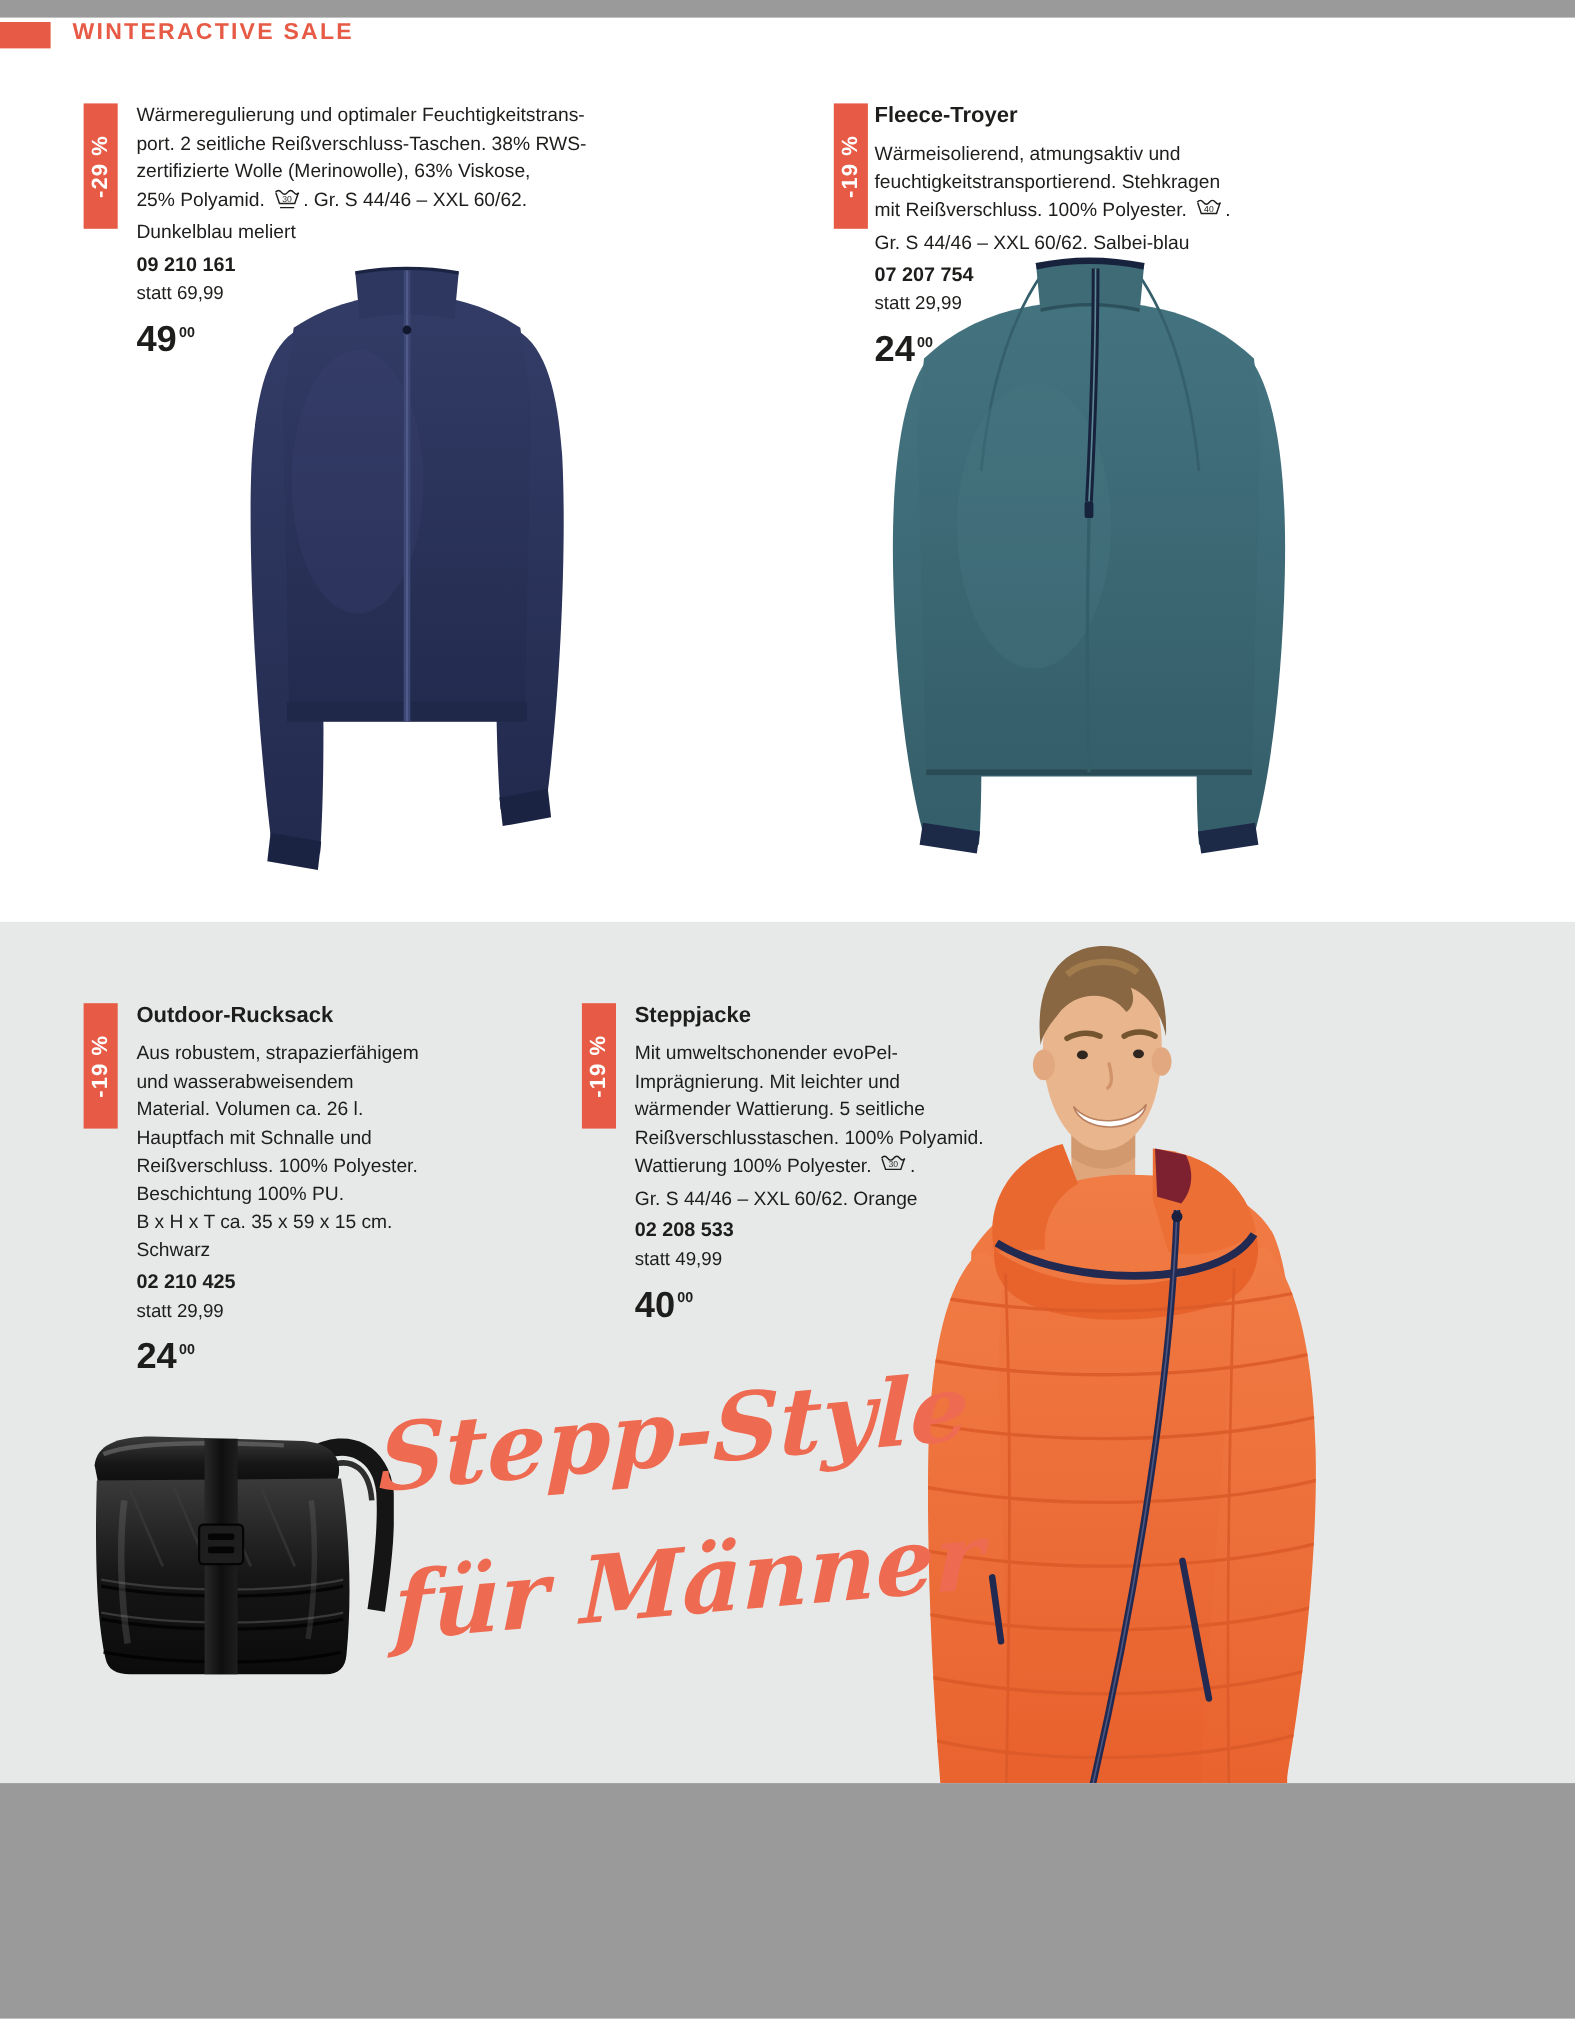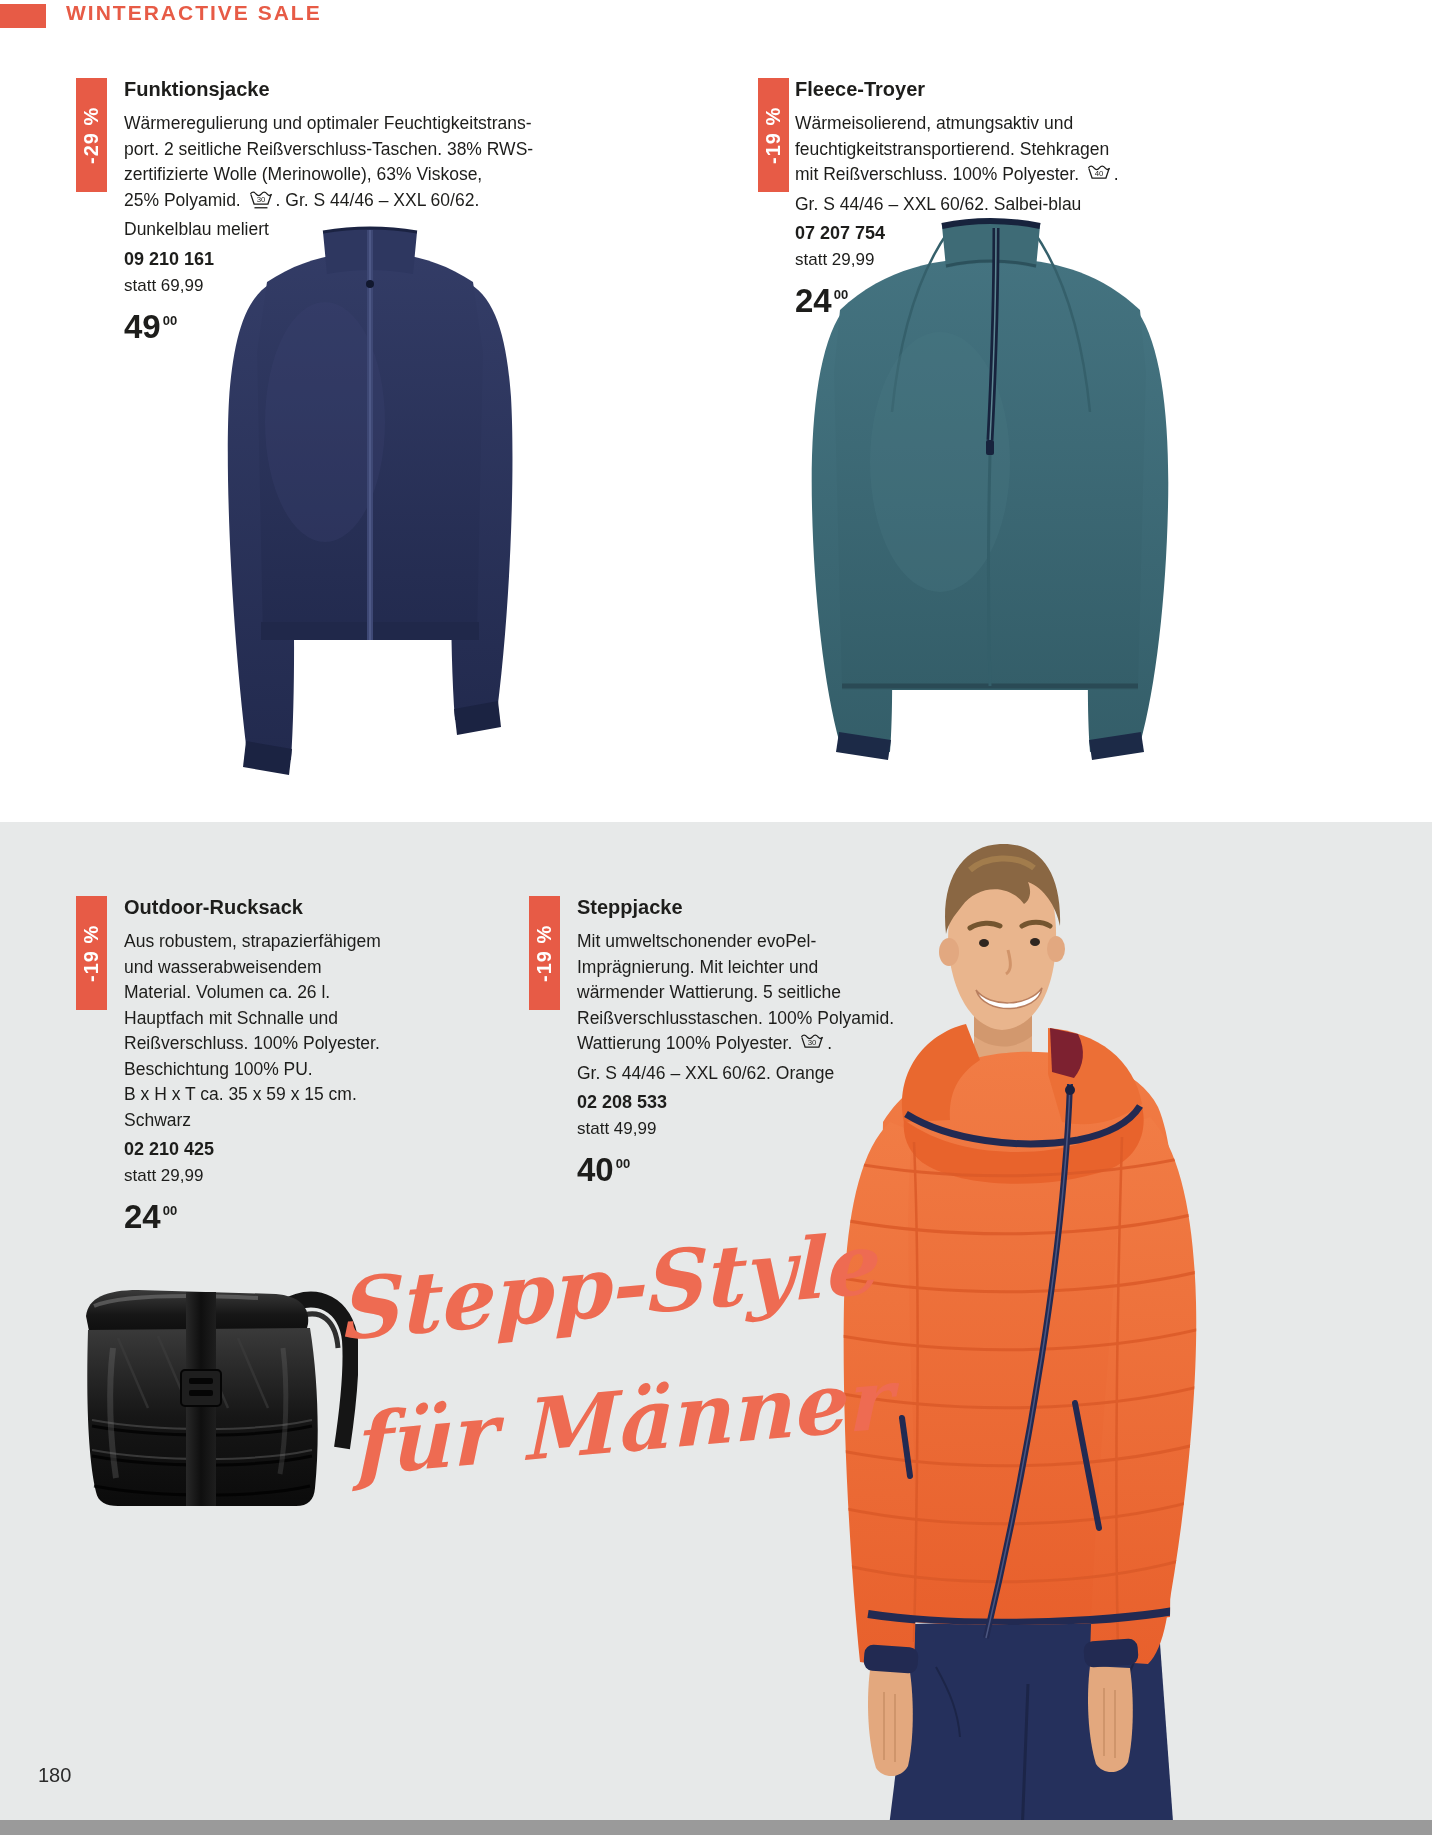--- a/index.html
+++ b/index.html
@@ -1,17 +1,17 @@
 <!DOCTYPE html>
 <html><head>
 <meta charset="utf-8">
 <style>
   html,body{margin:0;padding:0;background:#9a9a9a;}
   .page{
-    position:relative;width:1432px;height:1820px;margin:0 auto;
+    position:relative;width:1432px;height:1605px;margin:16px auto;
     background:#ffffff;overflow:hidden;
     font-family:"Liberation Sans", sans-serif;color:var(--text,#1D1D1B);
   }
   .gray-panel{position:absolute;left:0;top:822px;width:1432px;height:1013px;background:var(--panel,#E7E9E9);}
   .brand-block{position:absolute;left:0;top:4px;width:46px;height:24px;background:var(--accent,#E75B46);}
   .header-title{position:absolute;left:66px;top:1px;font-size:21px;font-weight:bold;letter-spacing:2px;color:var(--accent,#E75B46);white-space:nowrap;}
   .badge{
     position:absolute;width:31px;height:114px;background:var(--accent,#E75B46);color:#fff;
     display:flex;align-items:center;justify-content:center;
     writing-mode:vertical-rl;transform:rotate(180deg);
@@ -201,21 +201,20 @@
     <rect x="366" y="818" width="54" height="26" rx="9" fill="#222A52" transform="rotate(-4 393 831)"></rect>
   </svg>
 
   <div class="tagline">
     <div class="tl1">Stepp-Style</div>
     <div class="tl2">für Männer</div>
   </div>
 
   <div class="badge" style="left:76px;top:78px">-29 %</div>
   <div class="product-text" style="left:124px;top:76px">
-    <div class="p-title">Funktionsjacke</div>
     <div class="desc">
         <div class="desc-line">Wärmeregulierung und optimaler Feuchtigkeitstrans-</div>
         <div class="desc-line">port. 2 seitliche Reißverschluss-Taschen. 38% RWS-</div>
         <div class="desc-line">zertifizierte Wolle (Merinowolle), 63% Viskose,</div>
         <div class="desc-line">25% Polyamid.  <span class="wash"><svg width="24" height="22" viewBox="0 0 26 22">
               <path d="M1.5 5.5 C3.5 3 5.5 3 7.5 5.5 C9.5 8 11.5 8 13.5 5.5 C15.5 3 17.5 3 19.5 5.5 C21.3 7.7 23 7.8 24.5 5.8" fill="none" stroke="#1d1d1b" stroke-width="1.4"></path>
               <path d="M2 6 L5.5 16.5 L20.5 16.5 L24 6" fill="none" stroke="#1d1d1b" stroke-width="1.4"></path>
               <path d="M6 20.5 L20 20.5" stroke="#1d1d1b" stroke-width="1.4"></path>
               <text x="13" y="14.6" font-size="8.5" text-anchor="middle" font-family="Liberation Sans, sans-serif" fill="#1d1d1b">30</text>
             </svg></span>. Gr. S 44/46 – XXL 60/62.</div>

